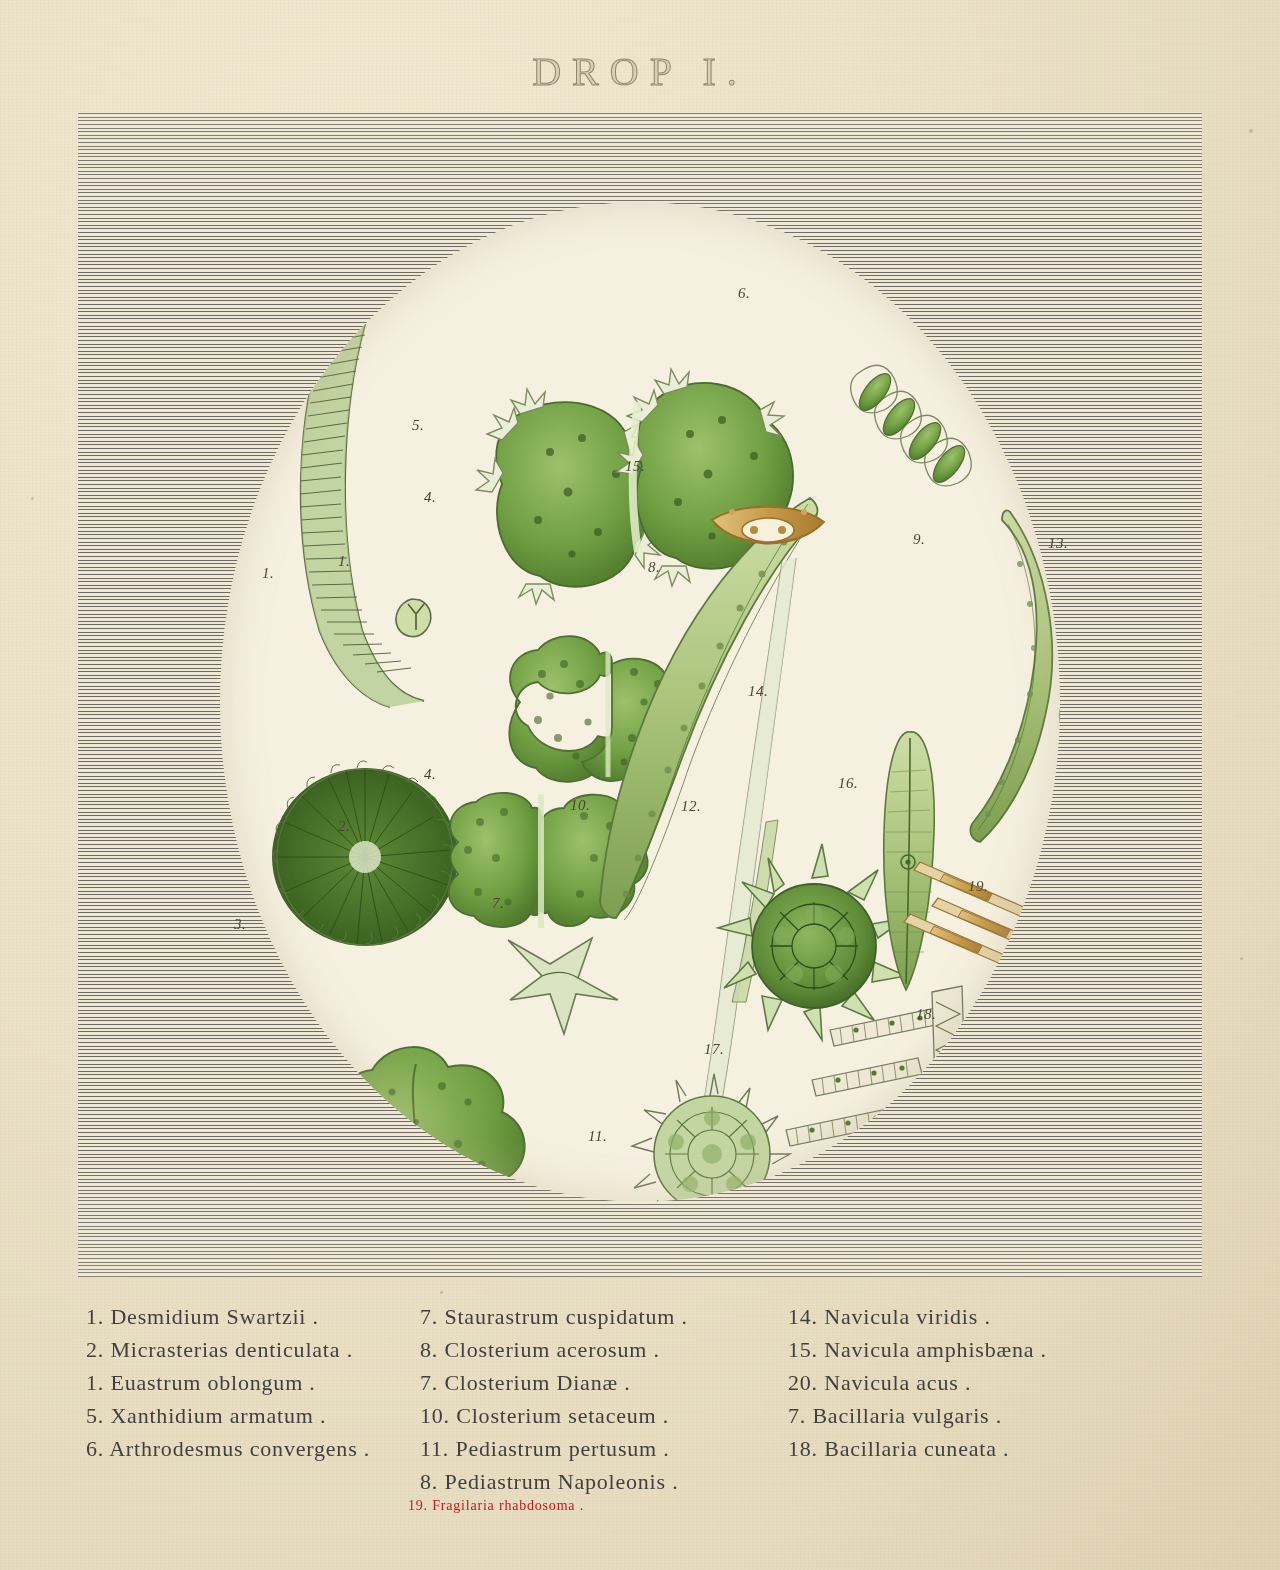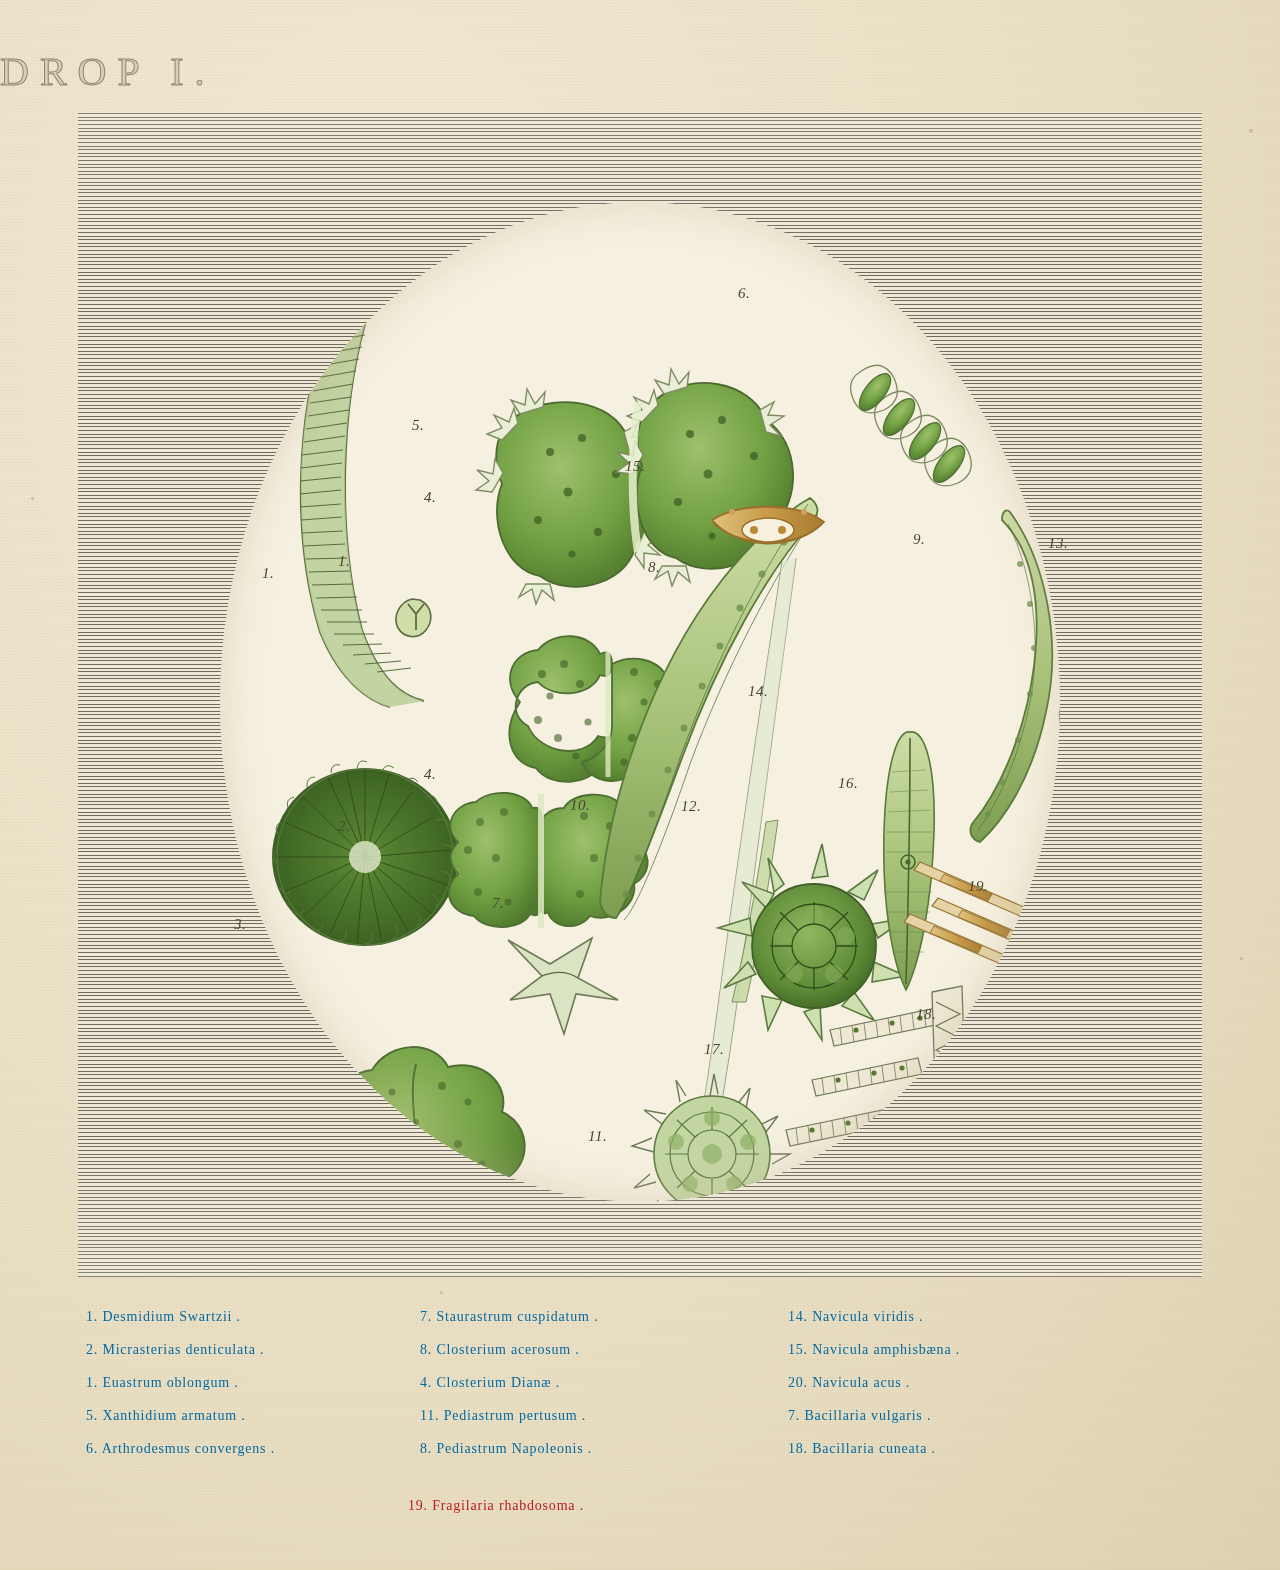--- a/index.html
+++ b/index.html
@@ -36,21 +36,21 @@
     border-radius: 50%;
     background: rgba(120,100,60,0.28);
   }
 
   
   .plate-title {
     position: absolute;
     top: 48px;
     left: 0;
     width: 100%;
-    text-align: left;
+    text-align: center;
     font-size: 40px;
     letter-spacing: 11px;
     color: #d9cfb5;
     -webkit-text-stroke: 1px #8f866f;
     font-family: "Liberation Serif", serif;
   }
 
   
   .engraving-block {
     position: absolute;
@@ -115,22 +115,22 @@
   }
   .legend-col {
     position: absolute;
     top: 0;
   }
   .legend-col.c1 { left: 8px;   width: 350px; }
   .legend-col.c2 { left: 342px; width: 330px; }
   .legend-col.c3 { left: 710px; width: 410px; }
   .legend-item {
     font-family: "Liberation Serif", serif;
-    font-size: 14px;
-    color: #0369a1;
+    font-size: 22px;
+    color: #404040;
     letter-spacing: 0.8px;
     line-height: 33px;
     white-space: nowrap;
   }
   .legend-last {
     position: absolute;
     left: 330px;
     top: 198px;
     font-family: "Liberation Serif", serif;
     font-size: 14px;
@@ -732,21 +732,22 @@
   <div class="legend-col c1">
     <div class="legend-item">1. Desmidium Swartzii .</div>
     <div class="legend-item">2. Micrasterias denticulata .</div>
     <div class="legend-item">1. Euastrum oblongum .</div>
     <div class="legend-item">5. Xanthidium armatum .</div>
     <div class="legend-item">6. Arthrodesmus convergens .</div>
   </div>
   <div class="legend-col c2">
     <div class="legend-item">7. Staurastrum cuspidatum .</div>
     <div class="legend-item">8. Closterium acerosum .</div>
-    <div class="legend-item">4. Closterium Dianæ .</div>
+    <div class="legend-item">7. Closterium Dianæ .</div>
+    <div class="legend-item">10. Closterium setaceum .</div>
     <div class="legend-item">11. Pediastrum pertusum .</div>
     <div class="legend-item">8. Pediastrum Napoleonis .</div>
   </div>
   <div class="legend-col c3">
     <div class="legend-item">14. Navicula viridis .</div>
     <div class="legend-item">15. Navicula amphisbæna .</div>
     <div class="legend-item">20. Navicula acus .</div>
     <div class="legend-item">7. Bacillaria vulgaris .</div>
     <div class="legend-item">18. Bacillaria cuneata .</div>
   </div>

